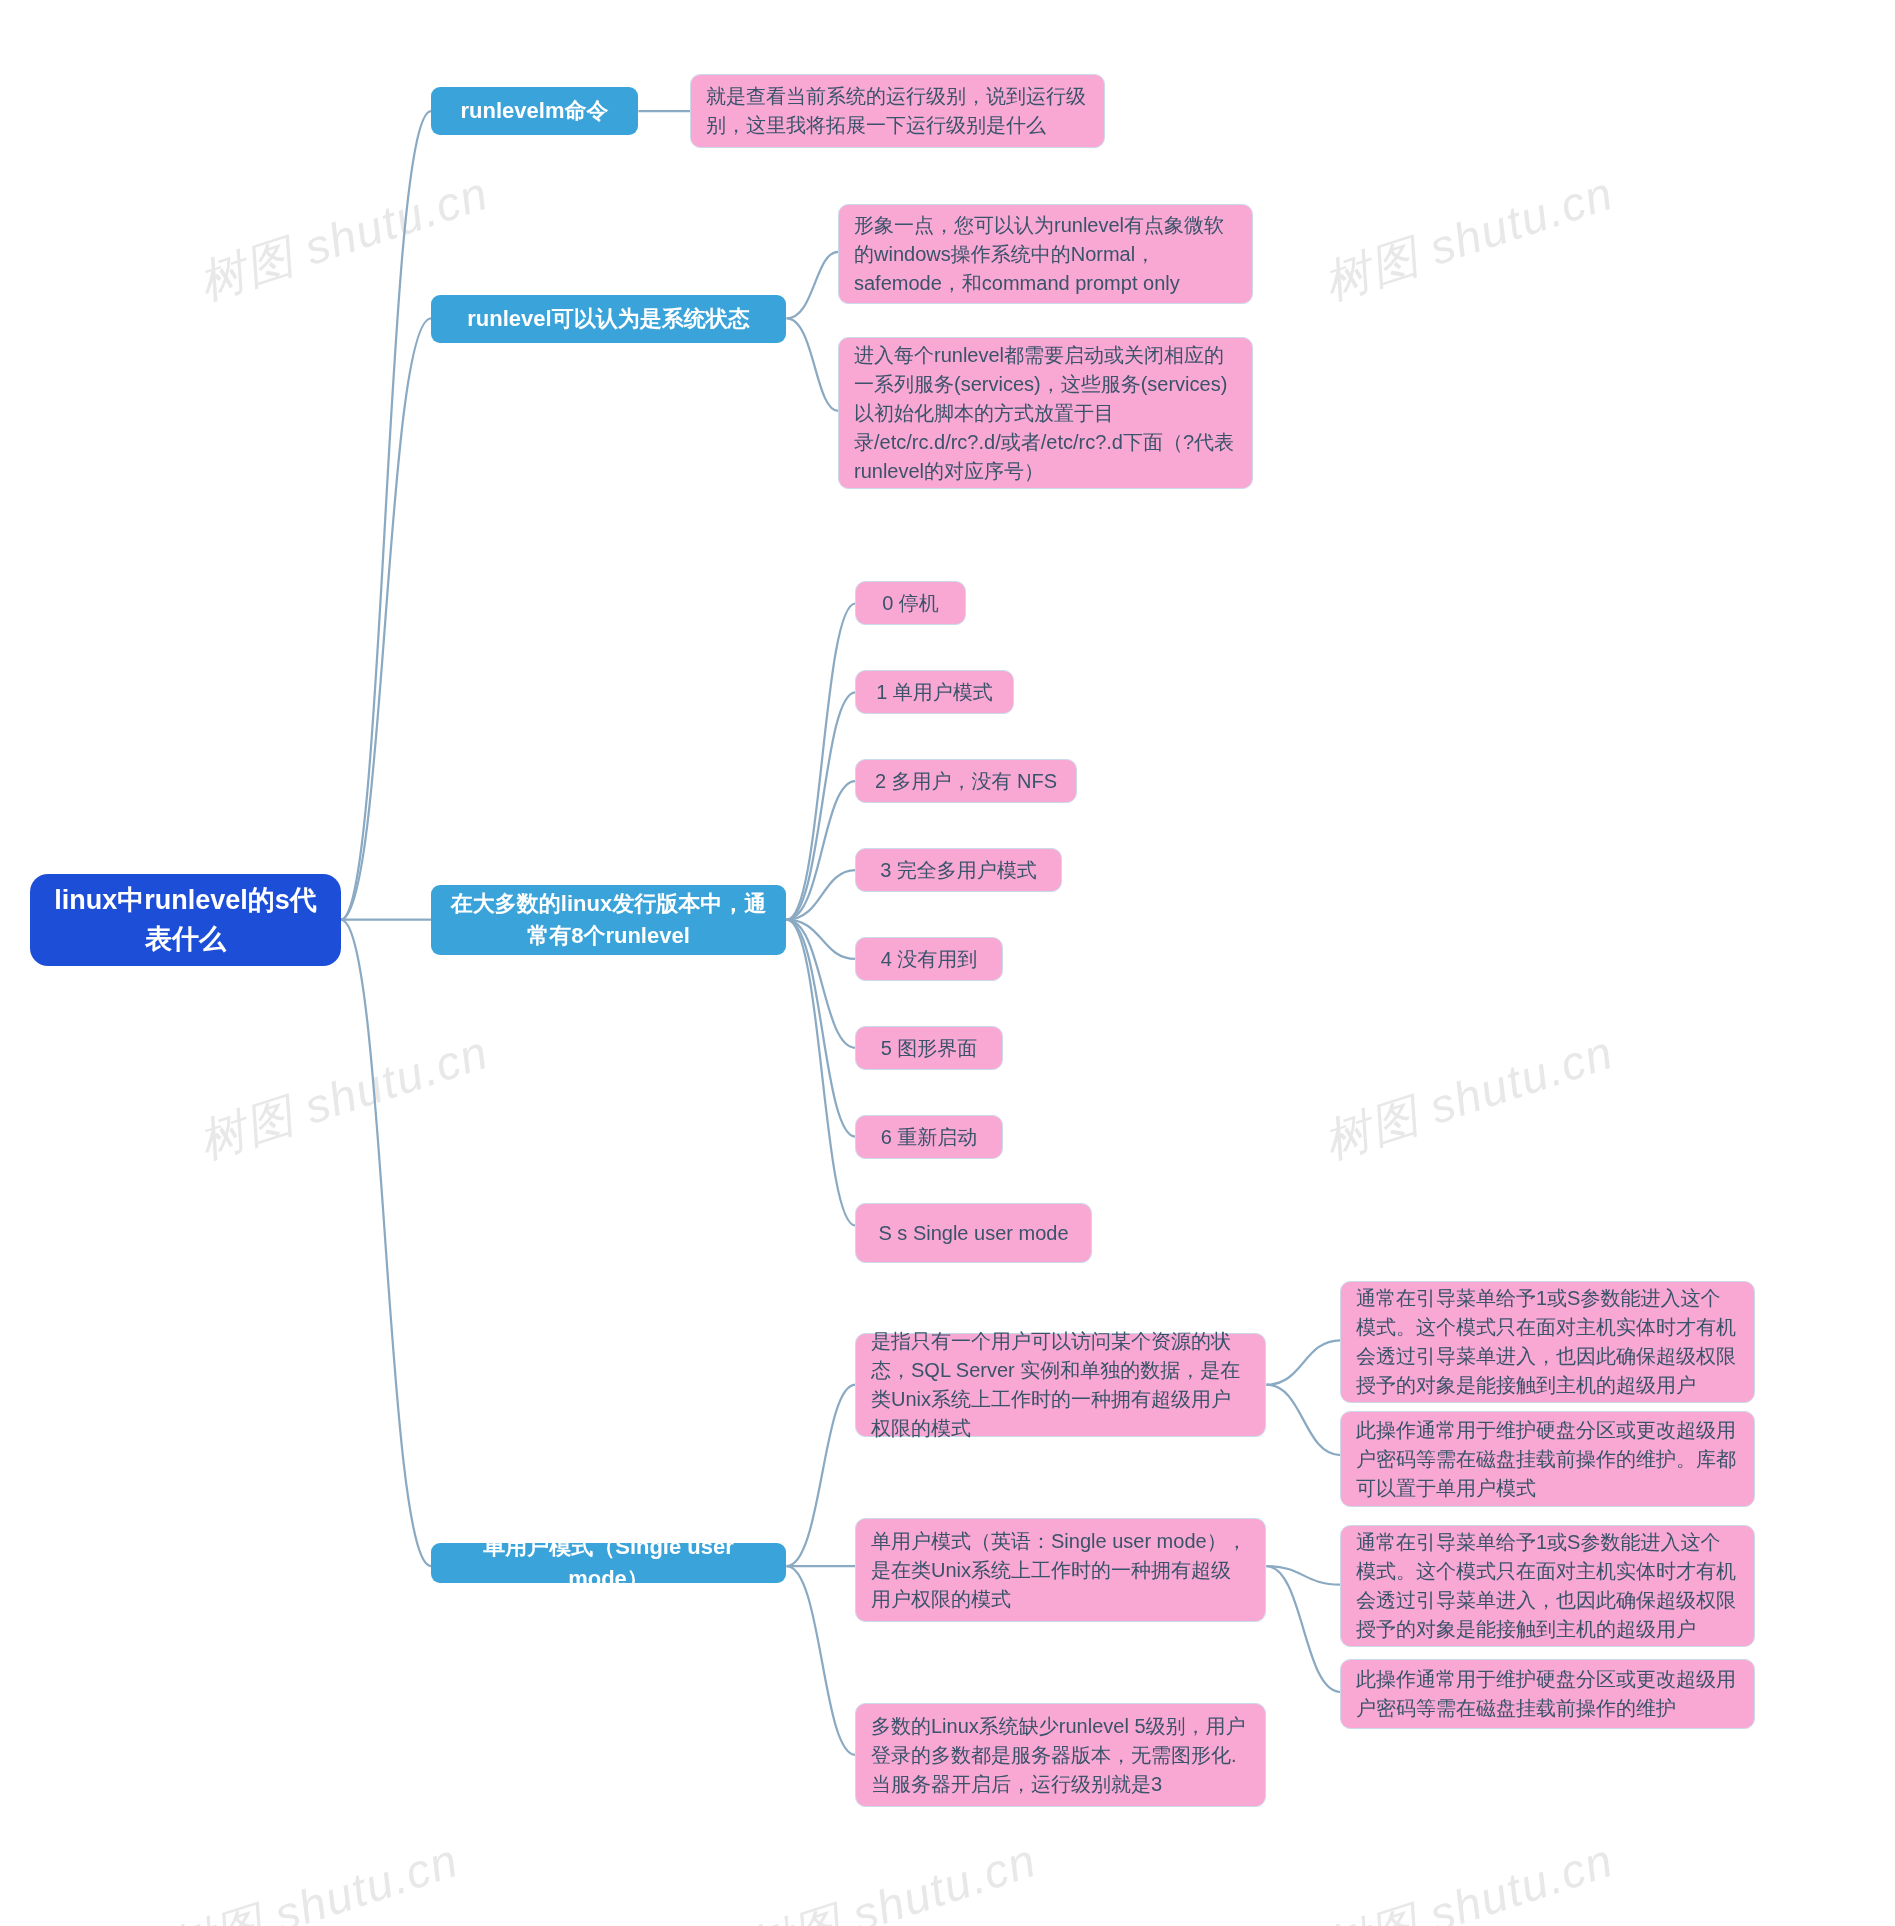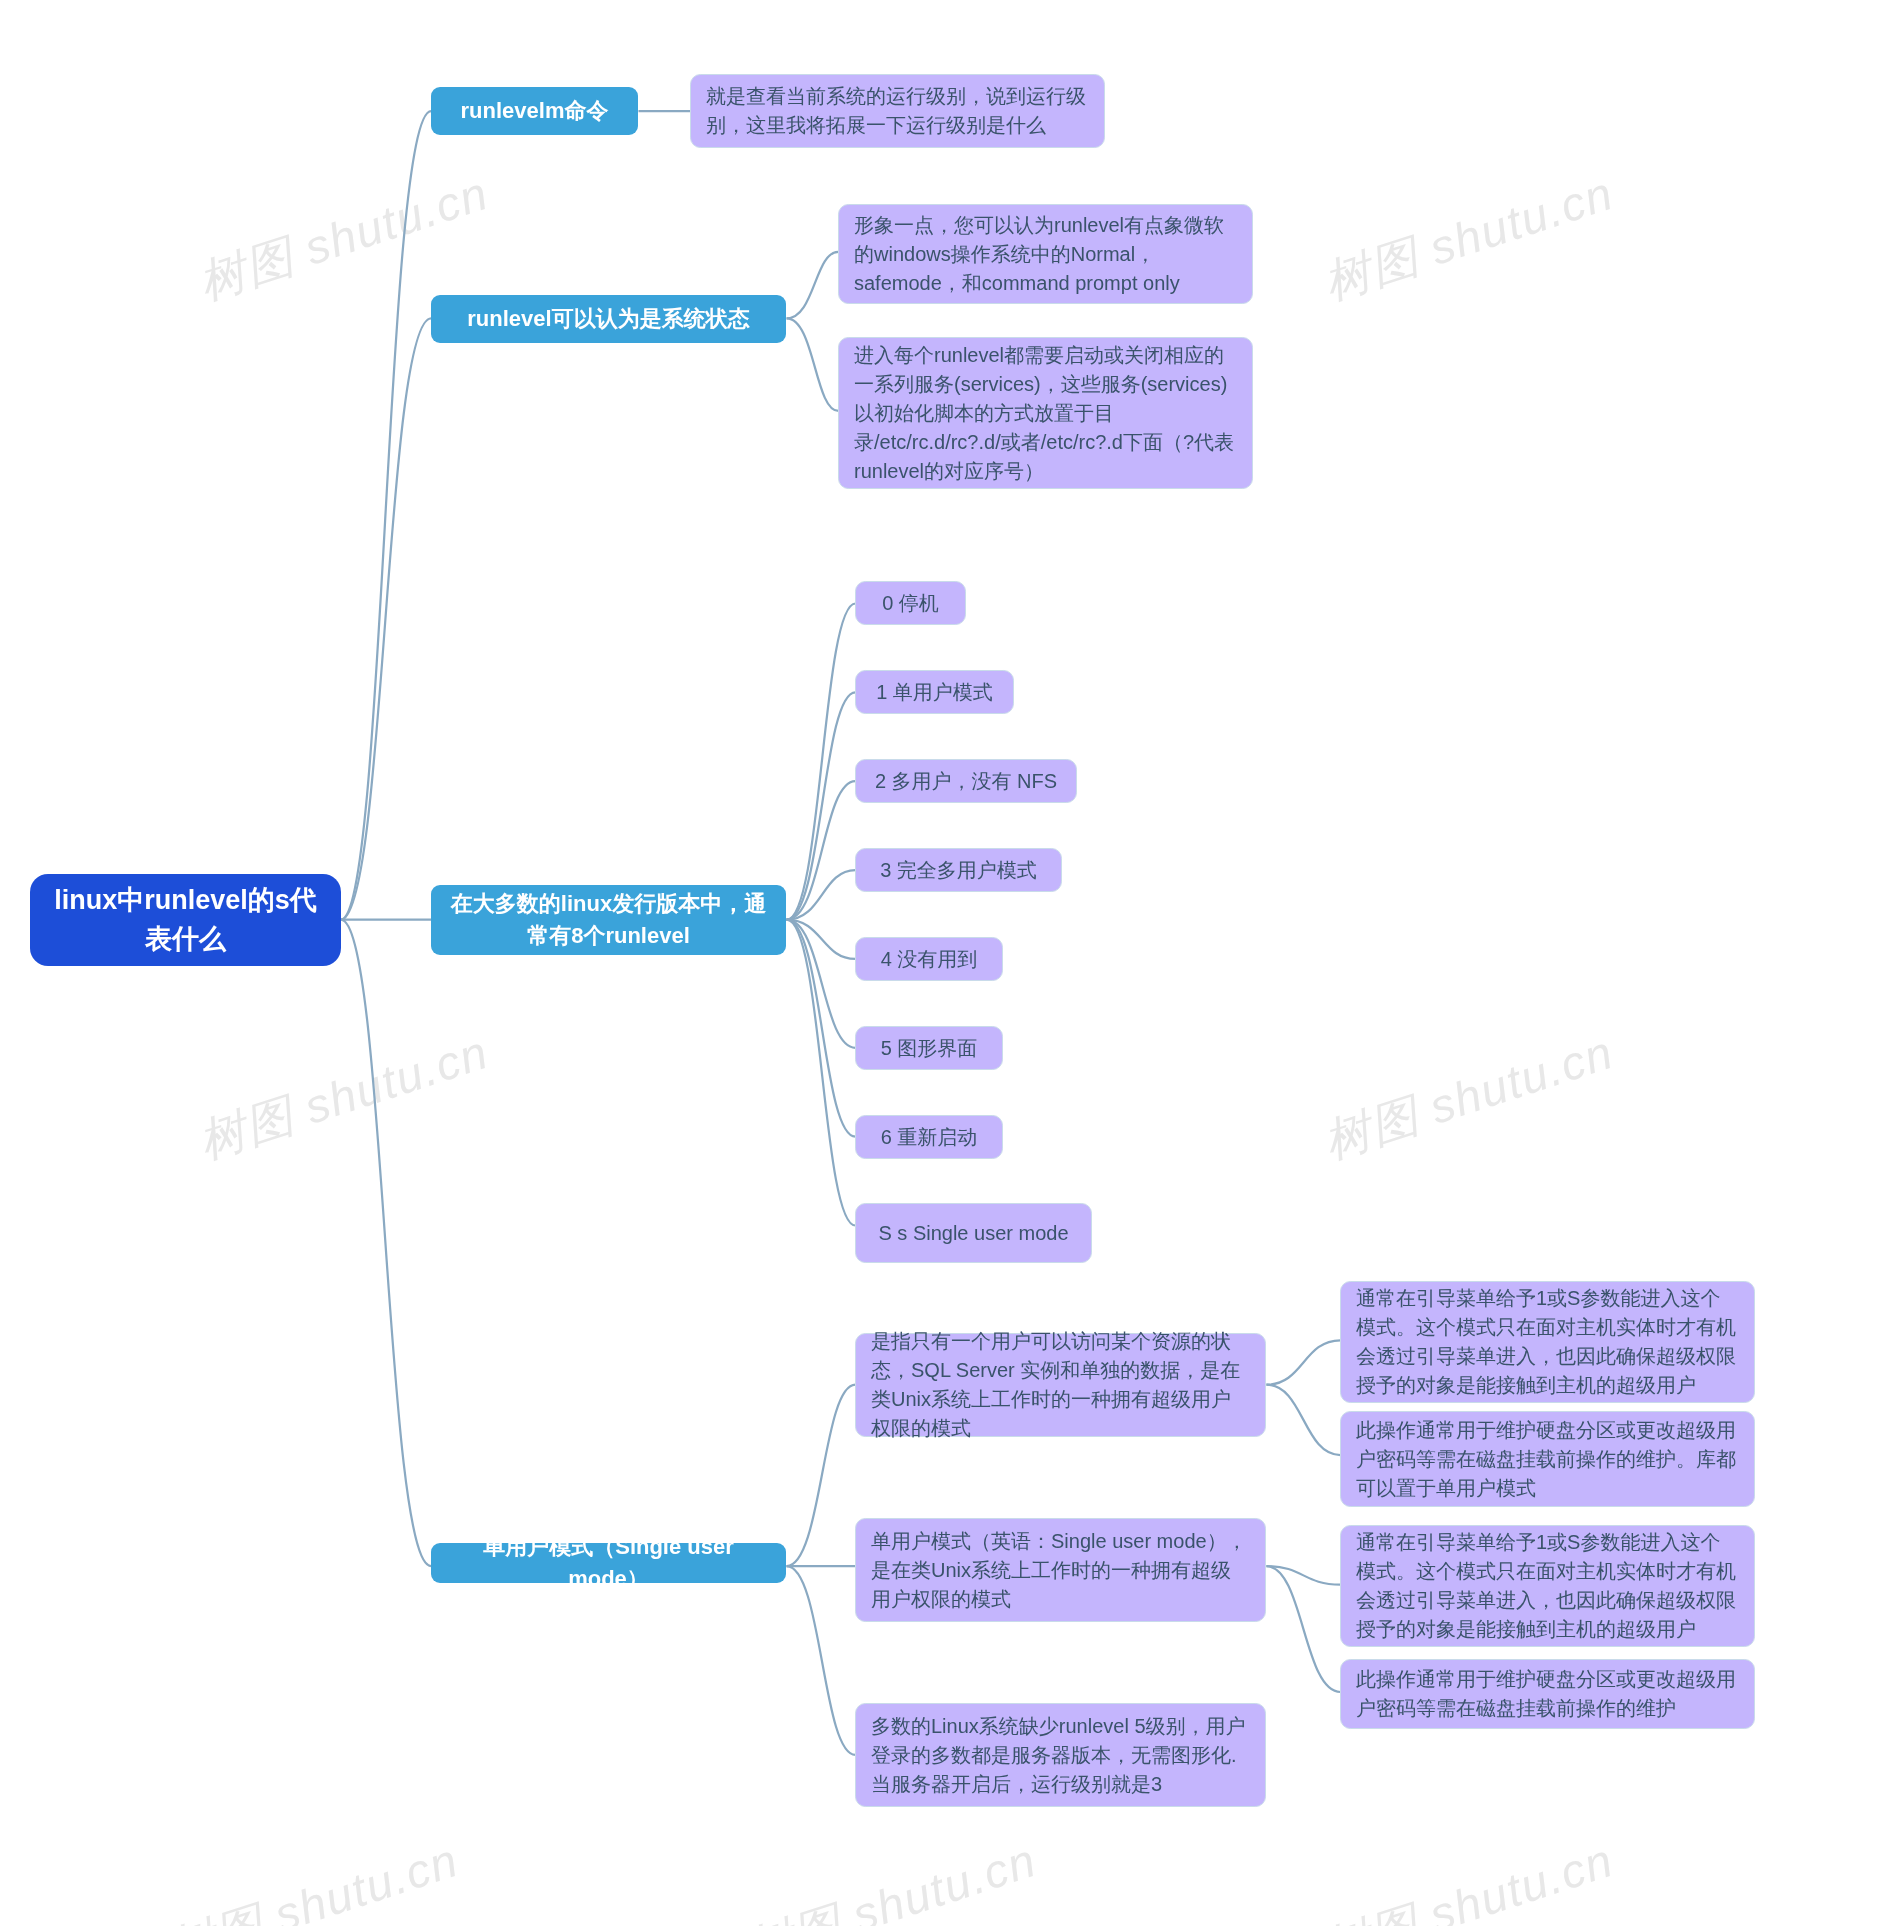--- a/index.html
+++ b/index.html
@@ -41,21 +41,21 @@
     border-radius: 18px;
   }
   .lvl2 {
     background: #3aa3da;
     color: #ffffff;
     font-size: 22px;
     font-weight: 700;
     border-radius: 9px;
   }
   .lvl3 {
-    background: #c4b5fd;
+    background: #f9a8d4;
     color: #3a536b;
     border: 1.5px solid #c9dbea;
     font-size: 20px;
     font-weight: 400;
     border-radius: 10.4px;
     text-align: left;
     justify-content: flex-start;
     padding: 9px 15px;
   }
   .watermark {

